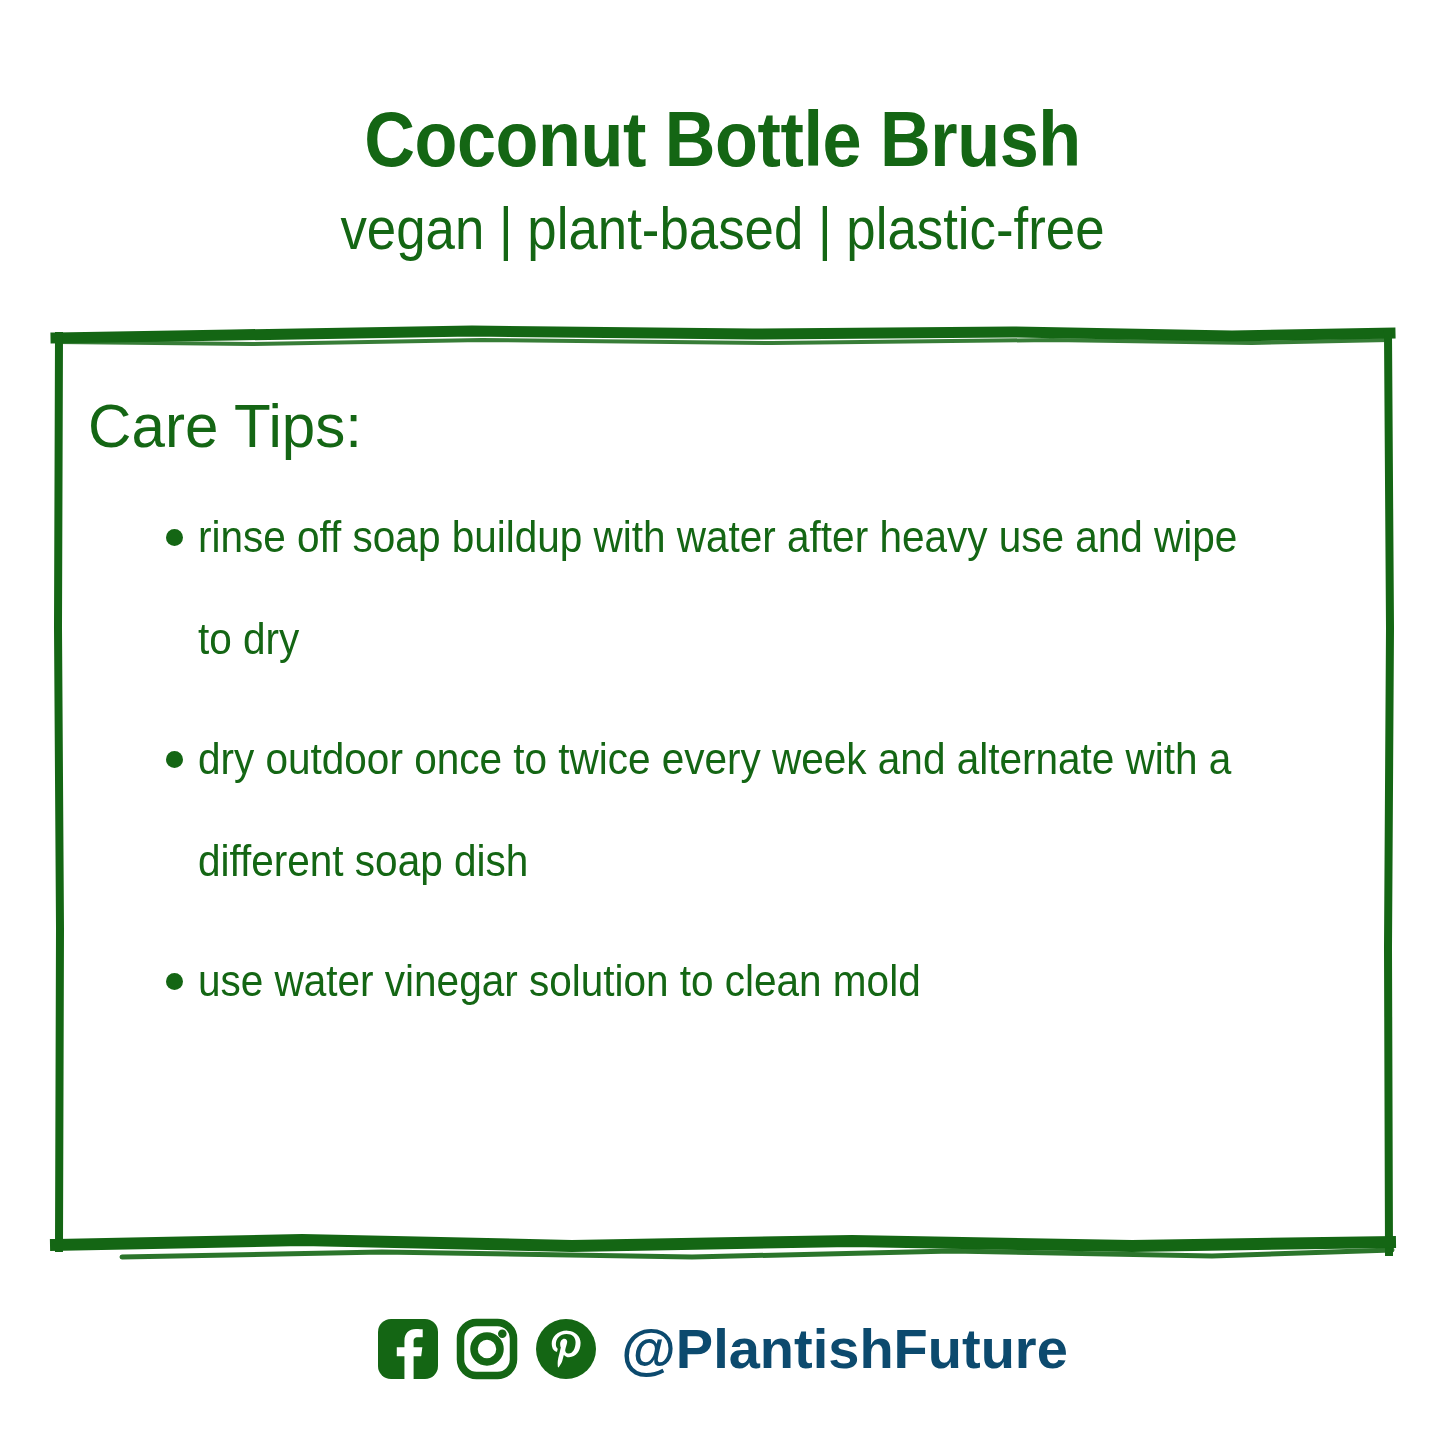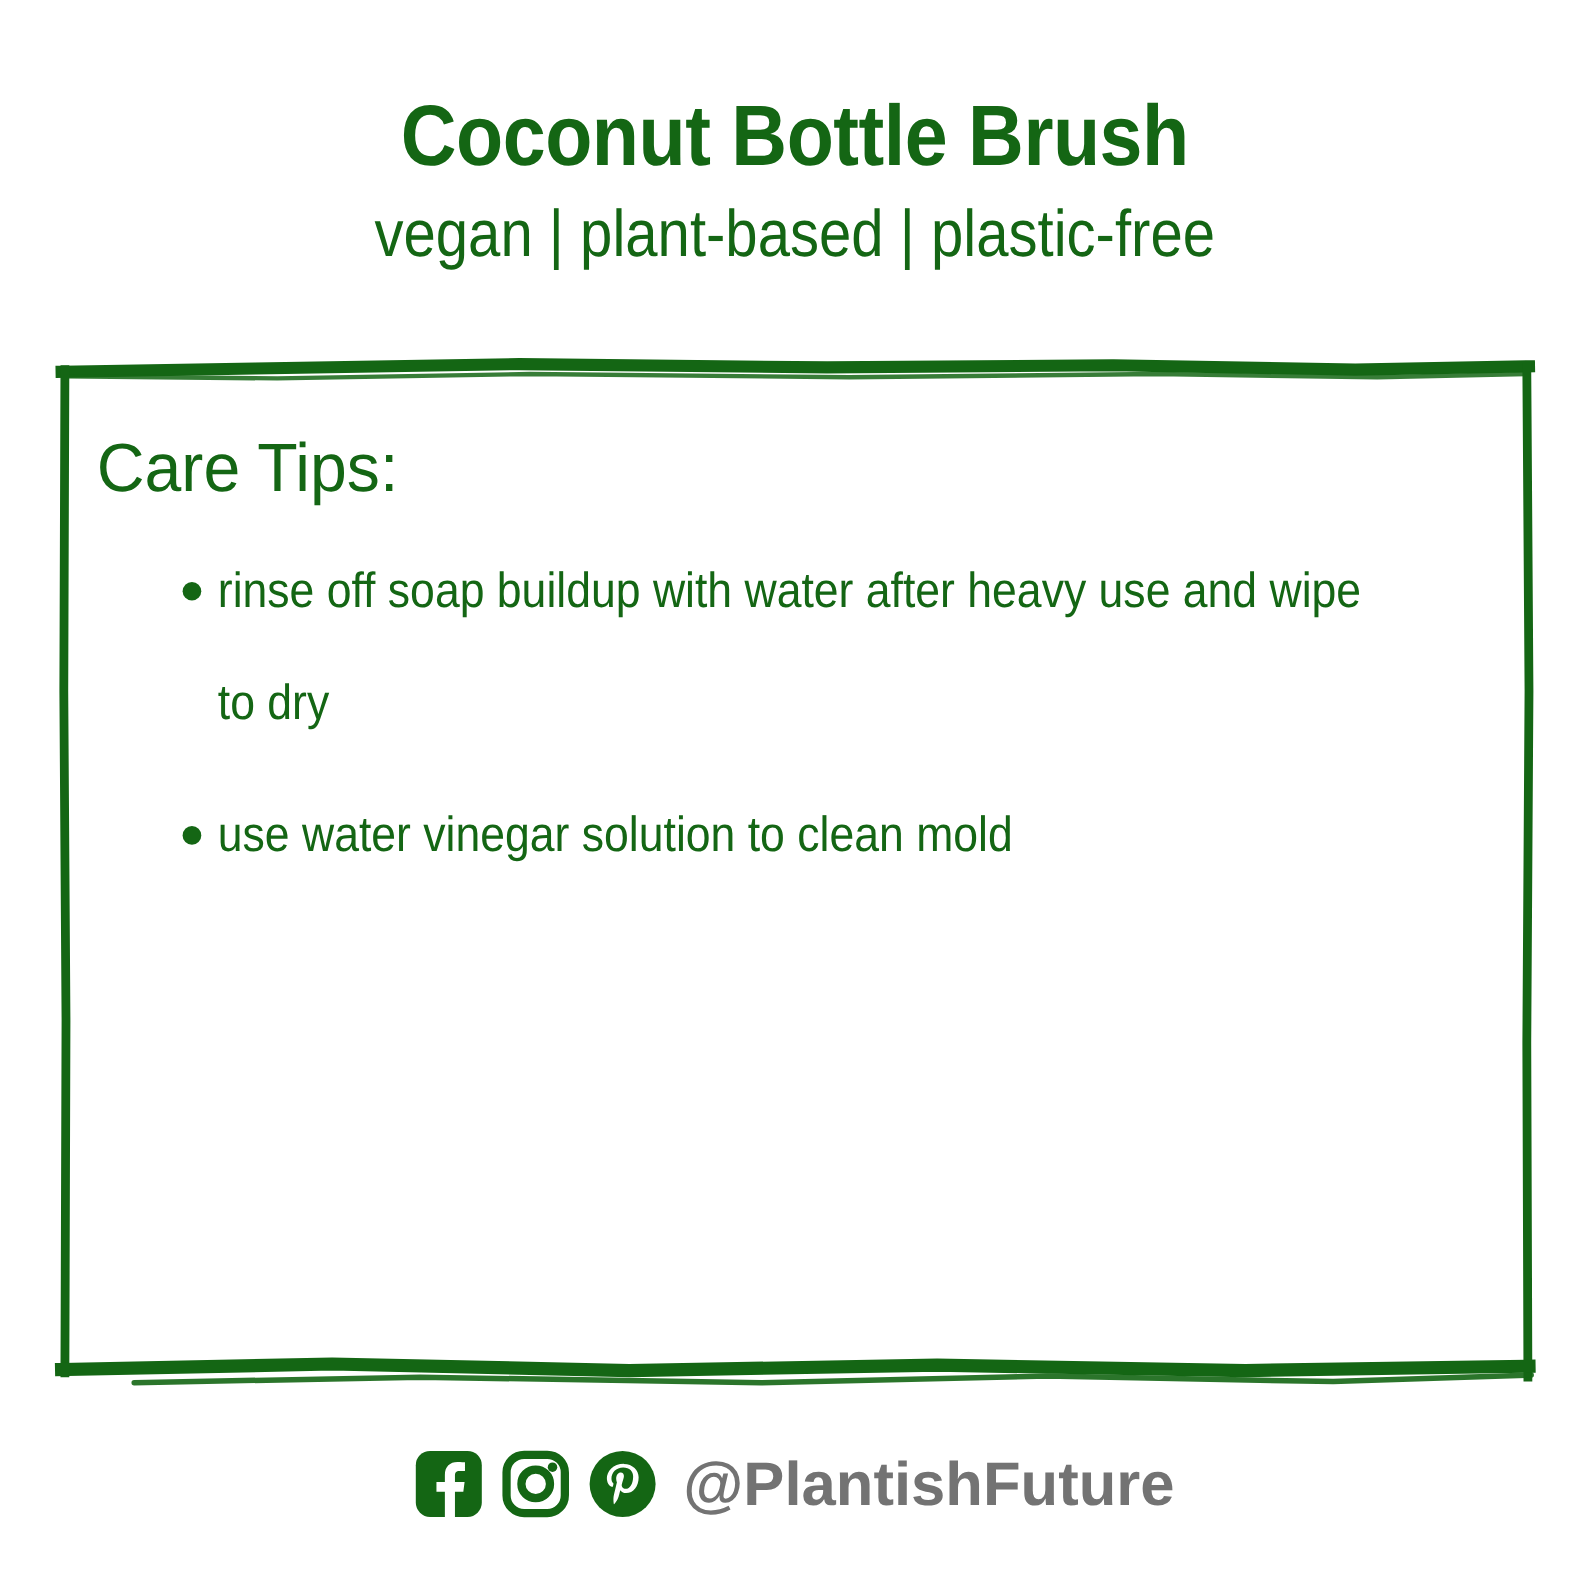--- a/index.html
+++ b/index.html
@@ -18,21 +18,21 @@
     width: 1445px;
     height: 1445px;
     background: #ffffff;
     overflow: hidden;
   }
 
   
   .header {
     position: absolute;
     left: 0;
-    top: 78px;
+    top: 94px;
     width: 1445px;
     text-align: center;
   }
   .title {
     font-family: "Liberation Sans Narrow", "Liberation Sans", sans-serif;
     font-weight: bold;
     font-size: 78px;
     line-height: 90px;
     letter-spacing: -0.5px;
     color: #146614;
@@ -136,21 +136,21 @@
   .icon-box {
     width: 62px;
     height: 62px;
     display: block;
   }
   .handle {
     font-family: "Liberation Sans", sans-serif;
     font-weight: bold;
     font-size: 56px;
     line-height: 62px;
-    color: #737373;
+    color: #0c4a6e;
     margin-left: 6px;
     white-space: nowrap;
   }
 </style>
 </head>
 <body>
 
 <div class="card">
 
   <div class="header">
@@ -172,20 +172,24 @@
       <path d="M70 929 L330 924 L640 929 L900 923 L1160 928 L1340 922" fill="none" stroke="#146614" stroke-width="5" stroke-linecap="round" opacity="0.9"></path>
     </svg>
 
     <div class="box-content">
       <div class="care-heading">Care Tips:</div>
 
       <ul class="tips-list">
         <li class="tip-item">
           <span class="tip-bullet"></span>
           <span class="tip-text">rinse off soap buildup with water after heavy use and wipe to dry</span>
+        </li>
+        <li class="tip-item">
+          <span class="tip-bullet"></span>
+          <span class="tip-text">dry outdoor once to twice every week and alternate with a different soap dish</span>
         </li>
         <li class="tip-item">
           <span class="tip-bullet"></span>
           <span class="tip-text">use water vinegar solution to clean mold</span>
         </li>
       </ul>
     </div>
   </div>
 
   <div class="footer">

